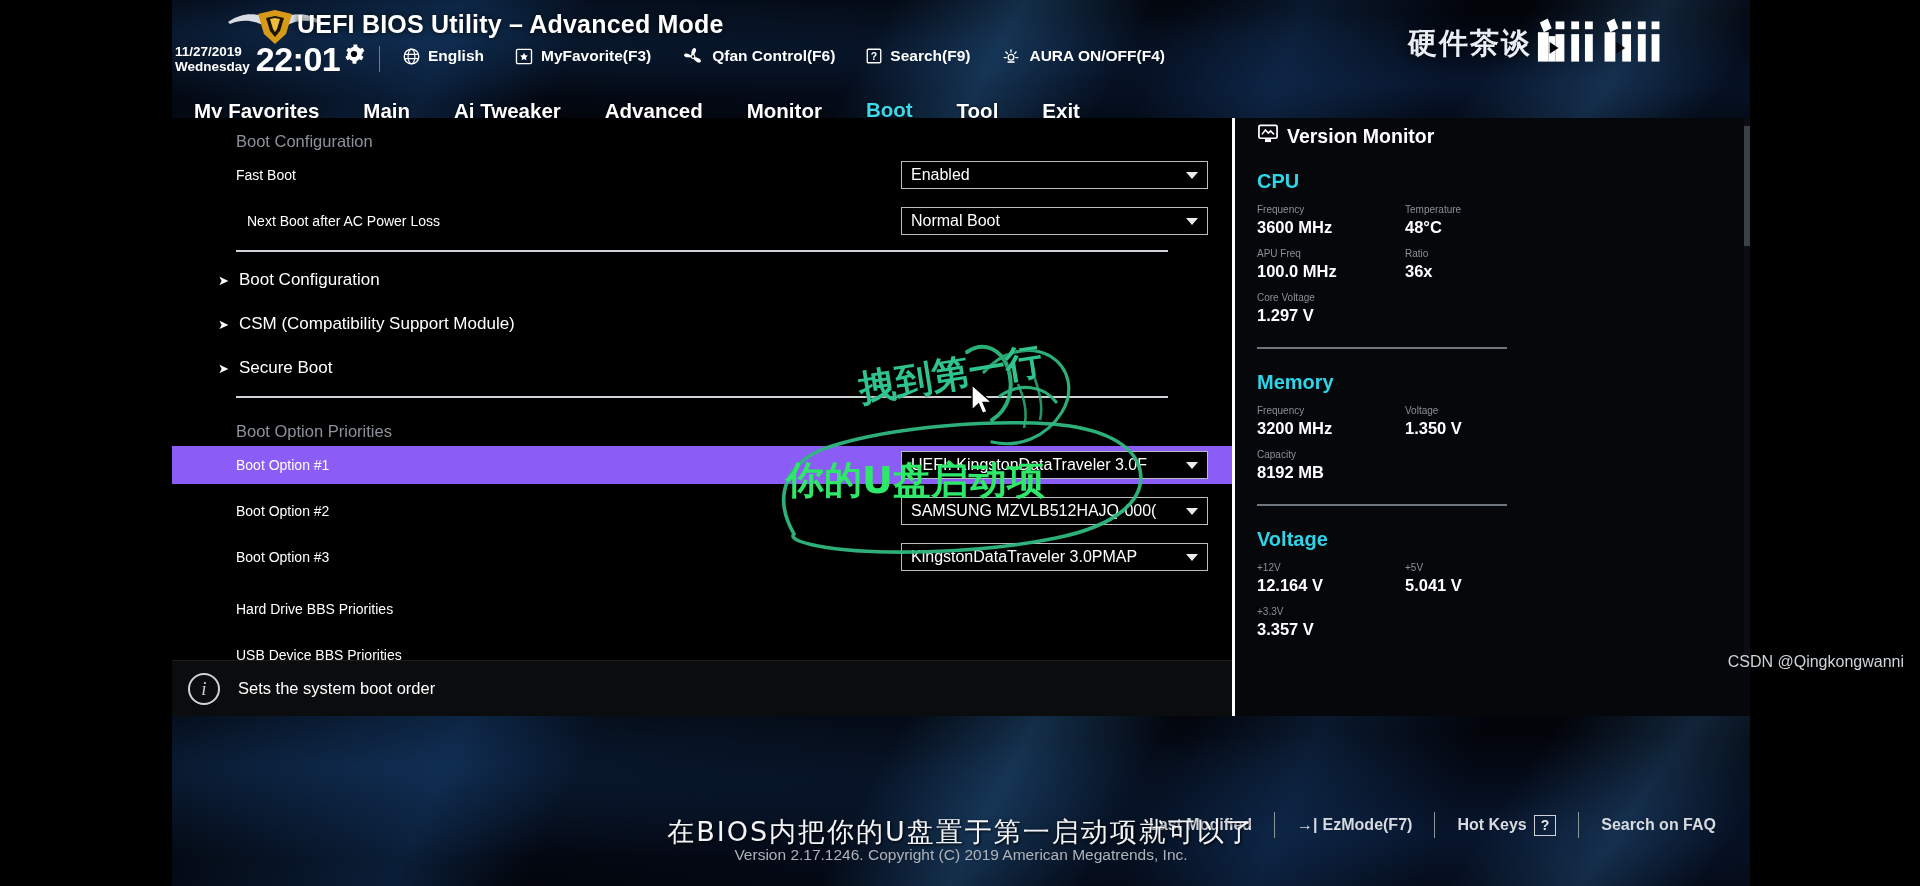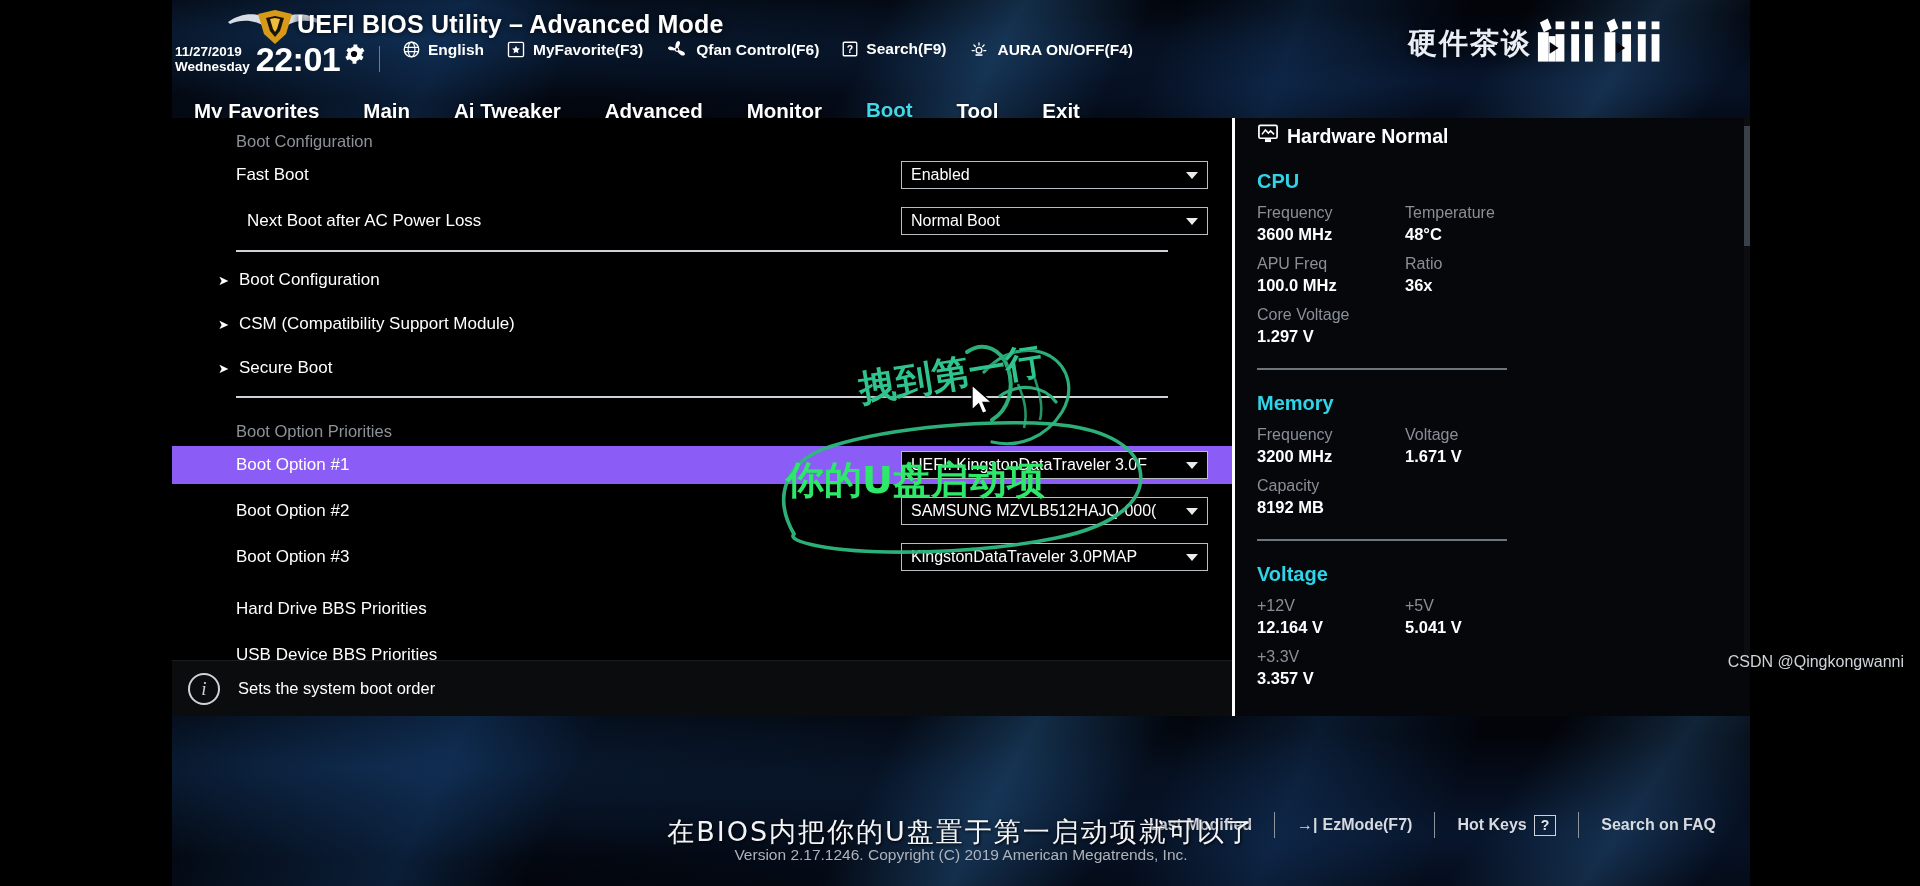--- a/index.html
+++ b/index.html
@@ -48,21 +48,21 @@
     color: #ffffff; font-size: 25px; font-weight: bold;
     letter-spacing: 0.2px;
     text-shadow: 0 0 6px rgba(0,0,0,0.9);
   }
   .datetime { position: absolute; left: 3px; top: 42px; display: flex; align-items: center; }
   .date-block { color: #fff; font-size: 13.5px; font-weight: bold; line-height: 15px; padding-right: 6px; }
   .clock { color: #fff; font-size: 34px; font-weight: bold; line-height: 34px; letter-spacing: -0.5px; }
   .gear-icon { margin-left: 3px; margin-top: -10px; }
   .vdiv { width: 1px; height: 26px; background: #6d7b8c; margin: 0 14px; }
 
-  .hdr-items { position: absolute; left: 230px; top: 40px; display: flex; align-items: flex-start; height: 32px; }
+  .hdr-items { position: absolute; left: 230px; top: 40px; display: flex; align-items: center; height: 32px; gap: 8px; }
   .hdr-item { display: flex; align-items: center; color: #ffffff; font-size: 15.5px; font-weight: bold; margin-right: 22px; cursor: pointer; }
   .hdr-item .ico { margin-right: 7px; display: inline-flex; }
 
   .brand-cn {
     position: absolute; right: 218px; top: 24px;
     color: #e9eef5; font-size: 29px; font-weight: bold;
     letter-spacing: 2px;
     font-family: "DejaVu Sans", sans-serif;
     text-shadow: 0 0 10px rgba(0,0,0,0.9);
   }
@@ -92,21 +92,21 @@
 
   .section-title {
     color: #8d9199; font-size: 16.5px;
     padding: 14px 0 0 64px; height: 38px;
   }
   .row {
     position: relative; height: 38px;
     display: flex; align-items: center;
     padding-left: 64px;
   }
-  .row-label { color: #ffffff; font-size: 17px; }
+  .row-label { color: #ffffff; font-size: 14px; }
   .row-label.indent { padding-left: 11px; }
   .row.highlight { background: #8b5cf6; }
   .row.highlight .row-label { color: #ffffff; }
 
   .arrow-row { display: flex; align-items: center; padding-left: 46px; height: 36px; }
   .arrow-glyph { color: #ffffff; font-size: 13px; margin-right: 10px; }
   .arrow-label { color: #ffffff; font-size: 17px; }
 
   .sep { height: 2px; background: #cfd3d8; margin: 10px 64px 10px 64px; }
 
@@ -132,21 +132,21 @@
     width: 518px; height: 542px;
     background: #05070b;
     border-left: 3px solid #ffffff;
     padding: 0 0 0 22px;
   }
   .hwm-title { display: flex; align-items: center; color: #ffffff; font-size: 19.5px; font-weight: bold; padding-top: 6px; }
   .hwm-title .mon-ico { margin-right: 8px; }
   .hwm-group { color: #2fd4e6; font-size: 20px; font-weight: bold; margin-top: 22px; }
   .hwm-grid { display: flex; margin-top: 11px; }
   .hwm-cell { width: 148px; }
-  .hwm-k { color: #8a8f97; font-size: 16px; }
+  .hwm-k { color: #8a8f97; font-size: 10px; }
   .hwm-v { color: #ffffff; font-size: 16.5px; font-weight: bold; margin-top: 3px; }
   .hwm-rule { height: 2px; background: #6f757d; width: 250px; margin-top: 22px; }
 
   
   .infobar {
     position: absolute; left: 0; top: 660px; width: 1060px; height: 56px;
     background: #0b0c0e; display: flex; align-items: center; padding-left: 16px; z-index: 13;
     border-top: 1px solid #1b1d21;
   }
   .info-circle {
@@ -434,21 +434,21 @@
 
       <div class="hwm">
         <div class="hwm-title">
           <span class="mon-ico">
             <svg width="22" height="19" viewBox="0 0 24 22">
                 <rect x="1.5" y="1.5" width="21" height="15" rx="1.6" fill="none" stroke="#ffffff" stroke-width="2"></rect>
                 <path d="M5 12 l4-5 3.4 3.6 2.6-2.6 4 4" fill="none" stroke="#ffffff" stroke-width="1.8"></path>
                 <rect x="8.5" y="17.5" width="7" height="3.4" fill="#ffffff"></rect>
               </svg>
           </span>
-          <span>Hardware Normal</span>
+          <span>Version Monitor</span>
         </div>
 
         <div class="hwm-group">CPU</div>
         <div class="hwm-grid">
           <div class="hwm-cell">
             <div class="hwm-k">Frequency</div>
             <div class="hwm-v">3600 MHz</div>
           </div>
           <div class="hwm-cell">
             <div class="hwm-k">Temperature</div>
@@ -474,21 +474,21 @@
         <div class="hwm-rule"></div>
 
         <div class="hwm-group">Memory</div>
         <div class="hwm-grid">
           <div class="hwm-cell">
             <div class="hwm-k">Frequency</div>
             <div class="hwm-v">3200 MHz</div>
           </div>
           <div class="hwm-cell">
             <div class="hwm-k">Voltage</div>
-            <div class="hwm-v">1.671 V</div>
+            <div class="hwm-v">1.350 V</div>
           </div>
         </div>
         <div class="hwm-grid">
           <div class="hwm-cell">
             <div class="hwm-k">Capacity</div>
             <div class="hwm-v">8192 MB</div>
           </div>
         </div>
         <div class="hwm-rule"></div>
 

